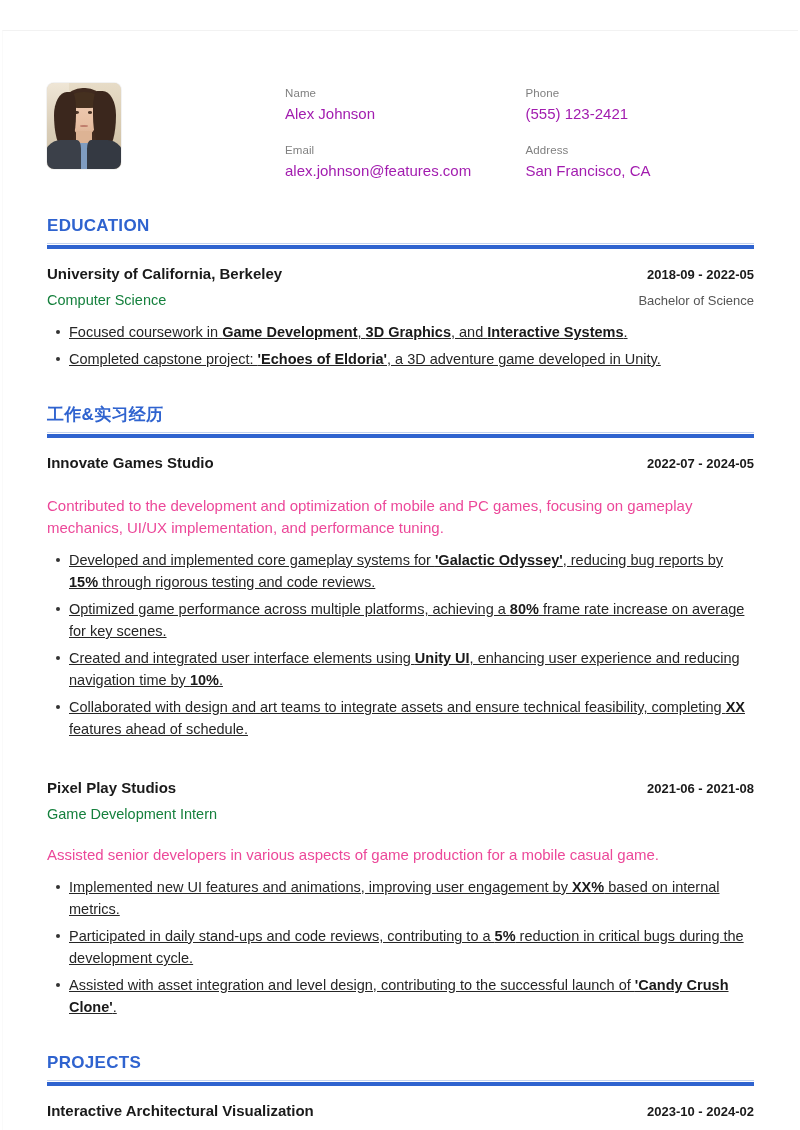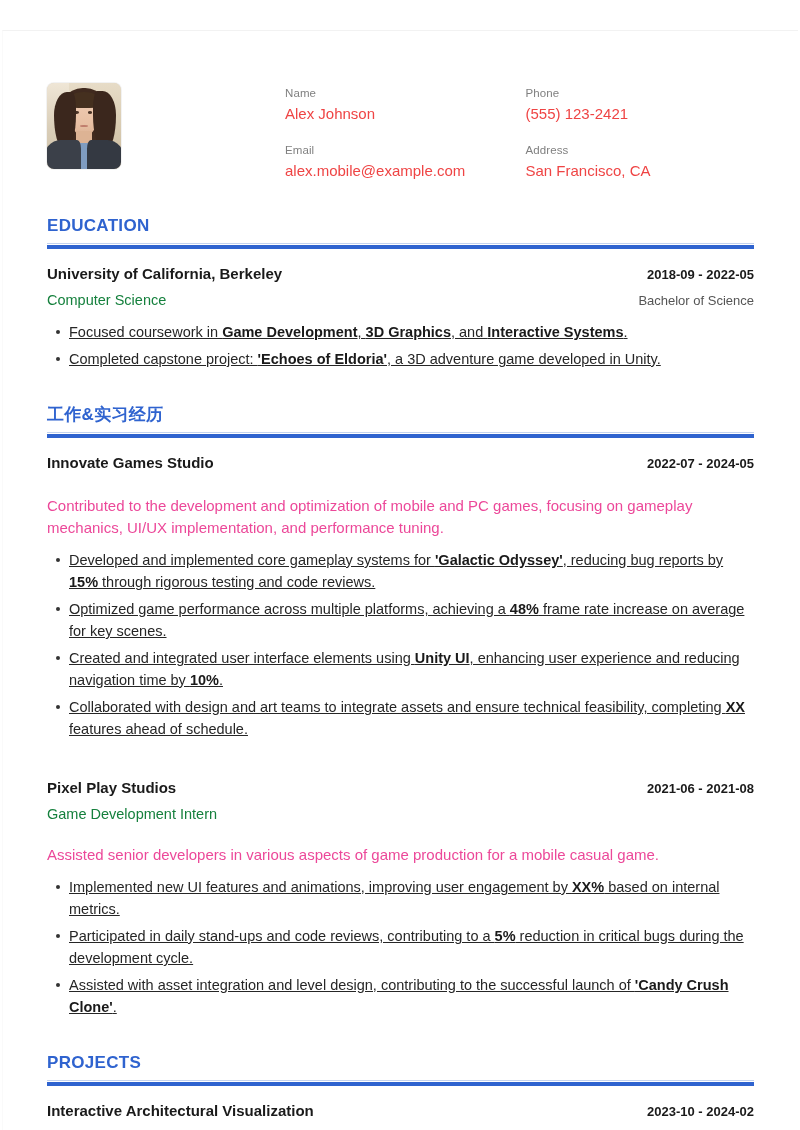--- a/index.html
+++ b/index.html
@@ -127,21 +127,21 @@
   }
   .field-label {
     font-size: 11.5px;
     color: #808080;
     letter-spacing: 0.1px;
     line-height: 16px;
     margin-bottom: 3px;
   }
   .field-value {
     font-size: 15px;
-    color: #ef4444;
+    color: #a21caf;
     line-height: 20px;
   }
 
   
   .section {
     margin-top: 34px;
   }
   .section-title {
     font-size: 17px;
     font-weight: 700;
@@ -267,21 +267,21 @@
           <div>
             <div class="field-label">Name</div>
             <div class="field-value">Alex Johnson</div>
           </div>
           <div>
             <div class="field-label">Phone</div>
             <div class="field-value">(555) 123-2421</div>
           </div>
           <div>
             <div class="field-label">Email</div>
-            <div class="field-value">alex.mobile@example.com</div>
+            <div class="field-value">alex.johnson@features.com</div>
           </div>
           <div>
             <div class="field-label">Address</div>
             <div class="field-value">San Francisco, CA</div>
           </div>
         </div>
       </div>
 
       <div class="section">
         <div class="section-title">EDUCATION</div>
@@ -314,21 +314,21 @@
         </div>
 
         <div class="entry">
           <div class="entry-head">
             <div class="entry-org">Innovate Games Studio</div>
             <div class="entry-date">2022-07 - 2024-05</div>
           </div>
           <div class="entry-desc">Contributed to the development and optimization of mobile and PC games, focusing on gameplay mechanics, UI/UX implementation, and performance tuning.</div>
           <ul class="bullets">
               <li>Developed and implemented core gameplay systems for <b>'Galactic Odyssey'</b>, reducing bug reports by <b>15%</b> through rigorous testing and code reviews.</li>
-              <li>Optimized game performance across multiple platforms, achieving a <b>48%</b> frame rate increase on average for key scenes.</li>
+              <li>Optimized game performance across multiple platforms, achieving a <b>80%</b> frame rate increase on average for key scenes.</li>
               <li>Created and integrated user interface elements using <b>Unity UI</b>, enhancing user experience and reducing navigation time by <b>10%</b>.</li>
               <li>Collaborated with design and art teams to integrate assets and ensure technical feasibility, completing <b>XX</b> features ahead of schedule.</li>
             </ul>
         </div>
 
         <div class="gap-lg"></div>
 
         <div class="entry">
           <div class="entry-head">
             <div class="entry-org">Pixel Play Studios</div>

